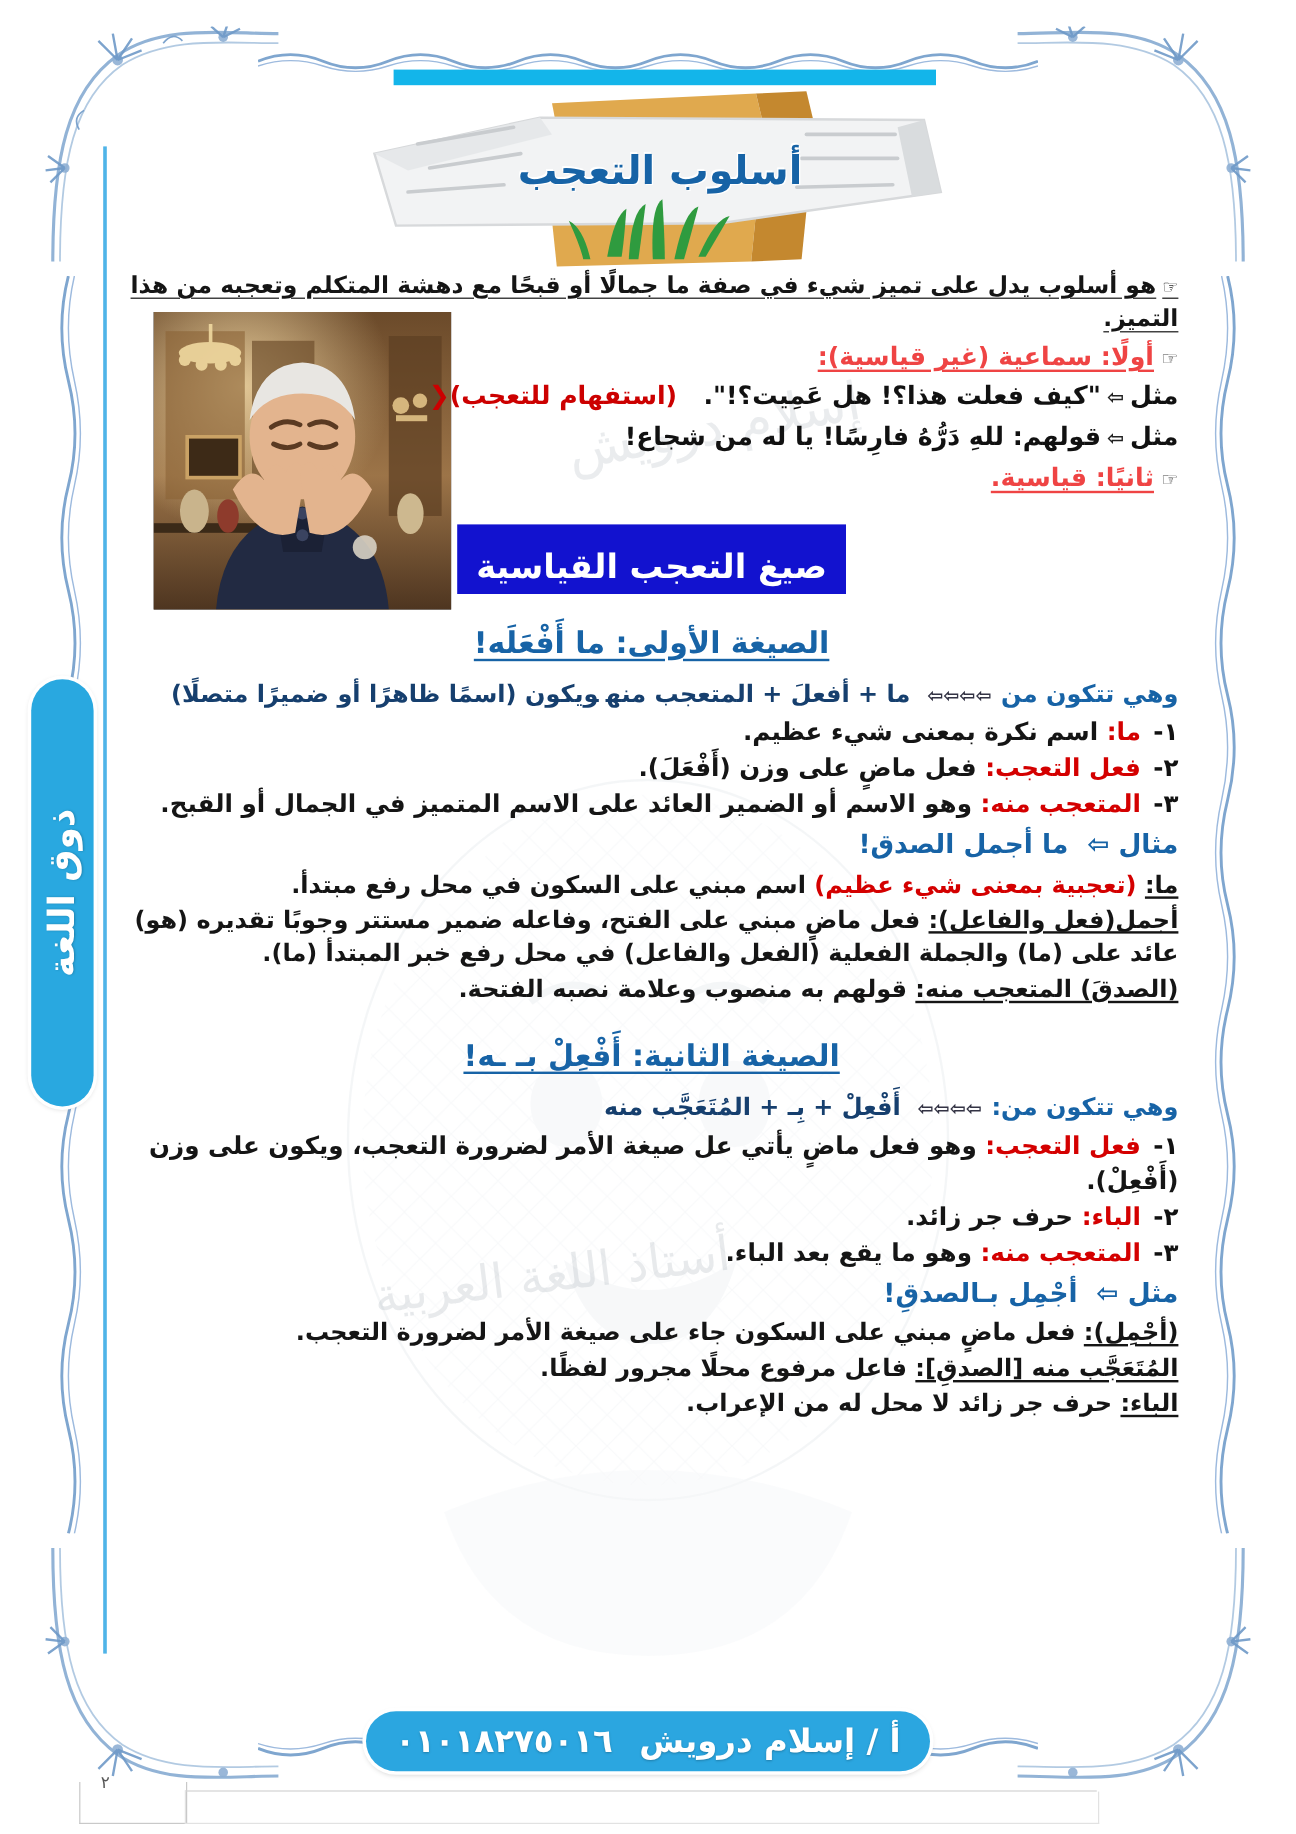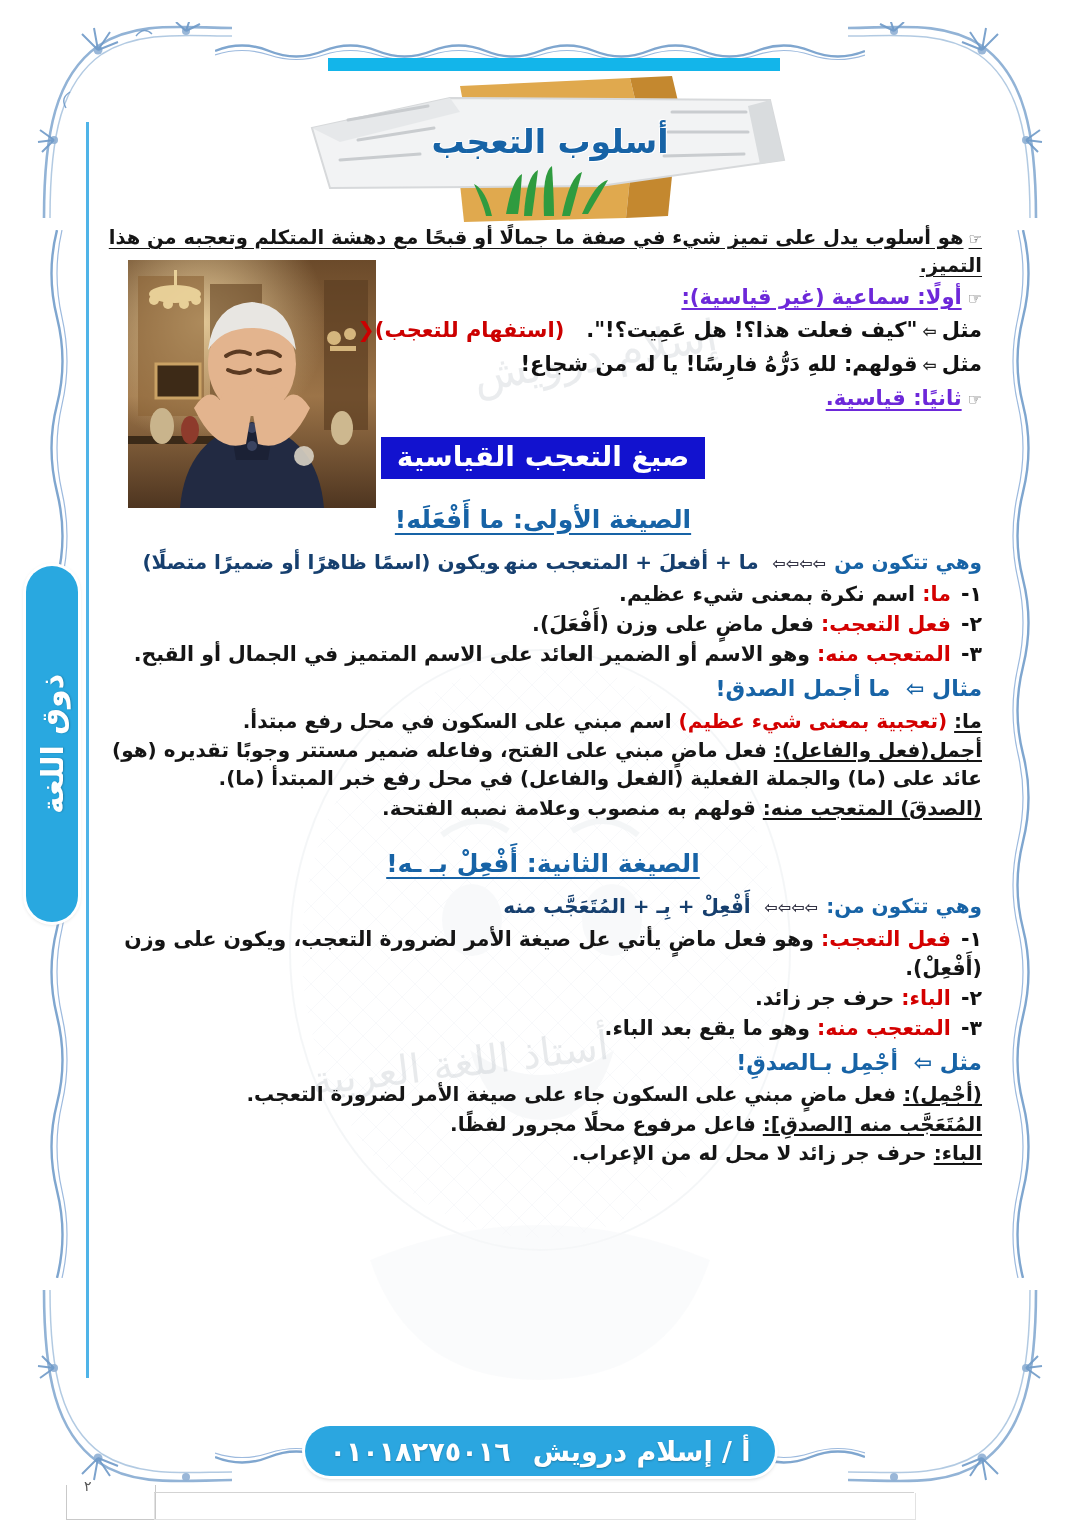--- a/index.html
+++ b/index.html
@@ -80,35 +80,35 @@
 
   .band{
     display:inline-block;background:#1212cf;color:#ffffff;
     font-size:21px;font-weight:bold;padding:2px 10px 4px 10px;
     margin:5px 0 4px 0;
   }
   .band-row{text-align:right;}
   .band-row .arrow{color:#1212cf;font-size:22px;font-weight:bold;margin-right:4px;}
 
   .sub{
-    color:#6d28d9;font-size:21px;font-weight:bold;
+    color:#ef4444;font-size:21px;font-weight:bold;
     text-decoration:underline;text-underline-offset:4px;
   }
   .sub-row{margin:3px 0;}
   .hand{color:#444;font-size:16px;margin-left:6px;}
 
   .ex{font-size:21px;color:#111;}
   .ex .ar{color:#222;font-size:17px;margin:0 5px;}
   .paren{color:#cc0000;font-weight:bold;}
 
   
   .center{text-align:center;}
   .big-band{
     display:inline-block;background:#1212cf;color:#fff;
-    font-size:28px;font-weight:bold;padding:3px 16px 6px 16px;
+    font-size:28px;font-weight:bold;padding:19px 16px 6px 16px;
   }
   .formula-title{
     color:#1763a6;font-size:25px;font-weight:bold;
     text-decoration:underline;text-underline-offset:5px;
     display:inline-block;margin:6px 0;
   }
 
   .compose{font-size:20px;color:#1763a6;font-weight:bold;}
   .compose .arrows{color:#334;font-size:16px;margin:0 8px;letter-spacing:2px;}
   .compose .core{color:#163f6e;margin:0 6px;}

